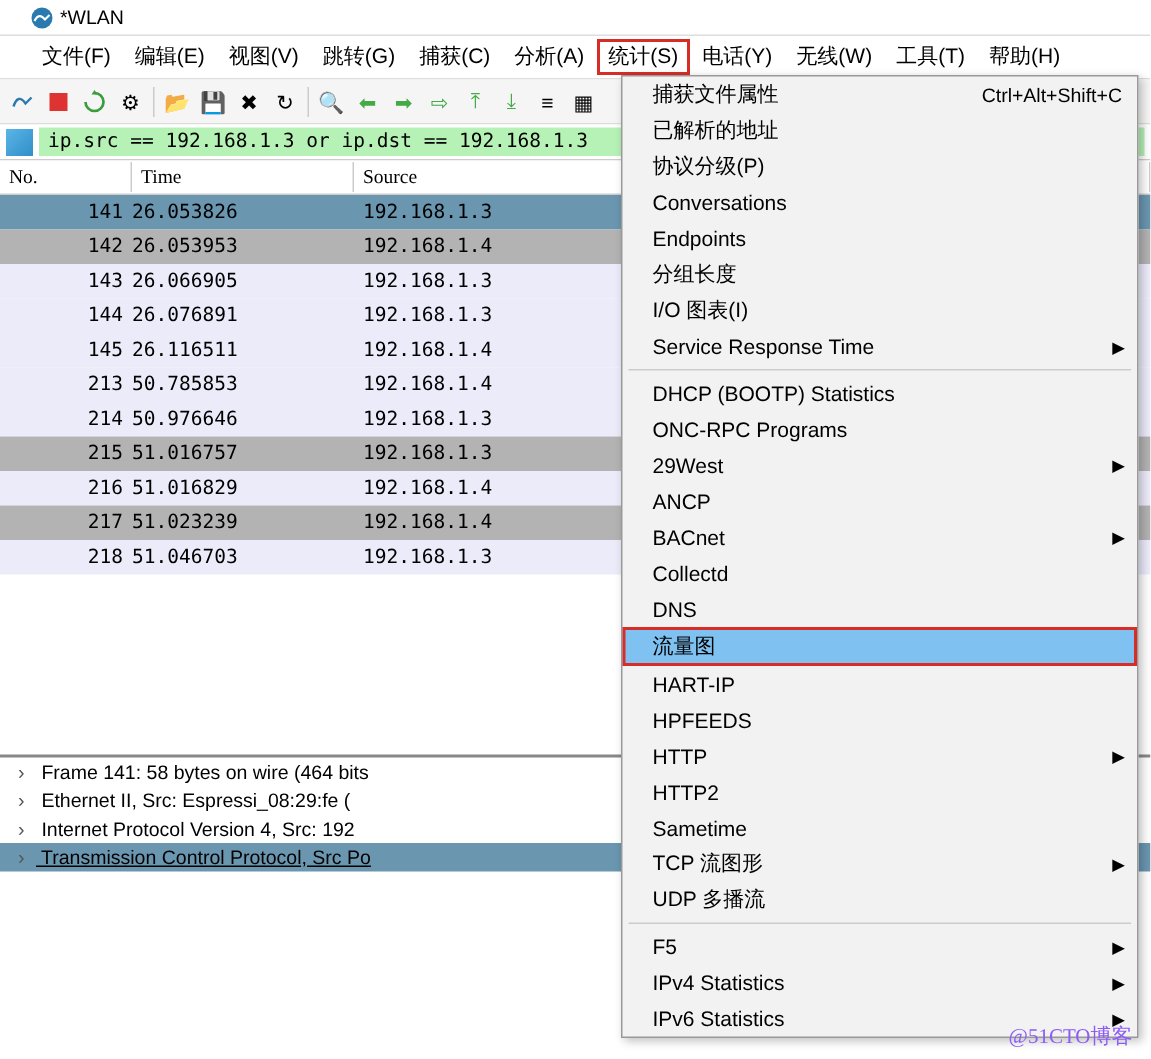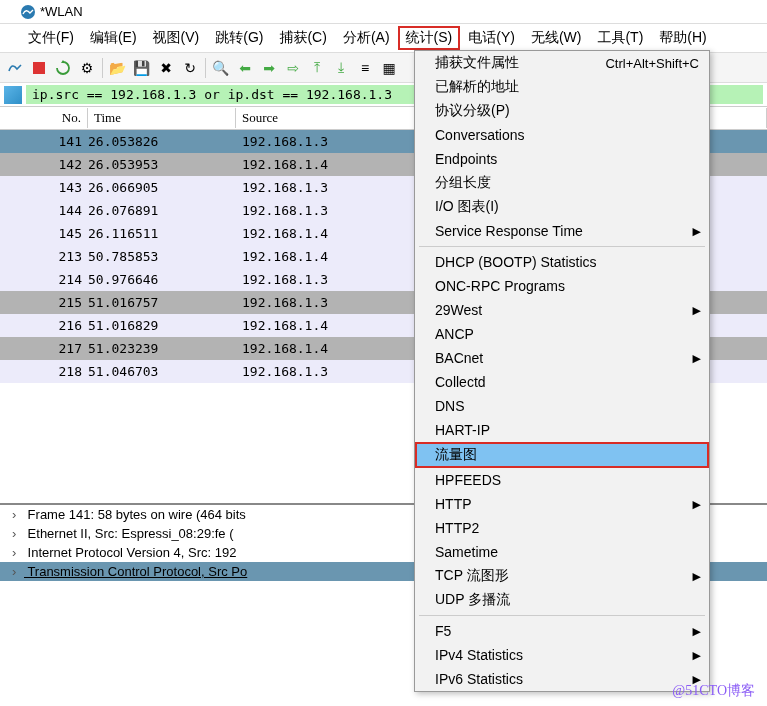--- a/index.html
+++ b/index.html
@@ -22,21 +22,21 @@
   .col-time { width: 148px; font-family: "Consolas", monospace; }
   .col-src { flex: 1; font-family: "Consolas", monospace; padding-left: 6px; }
   .pkt-row { border-bottom: 0; }
   .row-sel { background: #6a96b0; }
   .row-gray { background: #b3b3b3; }
   .row-lav { background: #ecebfa; }
   .details { border-top: 2px solid #888; font-family: "Consolas", monospace; font-size: 13px; margin-top: 120px; }
   .det-line { padding: 2px 12px; }
   .det-sel { background: #6a96b0; text-decoration: underline; }
   .exp { display: inline-block; width: 12px; color: #555; }
-  .dropdown { position: absolute; left: 414px; top: 50px; width: 296px; background: #f2f2f2; border: 1px solid #999; box-shadow: 2px 2px 6px rgba(0,0,0,0.25); font-size: 14px; }
+  .dropdown { position: absolute; left: 414px; top: 50px; width: 345px; background: #f2f2f2; border: 1px solid #999; box-shadow: 2px 2px 6px rgba(0,0,0,0.25); font-size: 14px; }
   .dd-item { display: flex; align-items: center; height: 24px; padding: 0 10px 0 20px; cursor: default; position: relative; }
   .dd-item.hl { background: #7fc2f2; border: 2px solid #d82c26; padding-left: 18px; height: 26px; }
   .dd-item .sub { position: absolute; right: 8px; font-size: 11px; }
   .dd-sep { height: 1px; background: #ccc; margin: 3px 4px; }
   .dd-short { margin-left: auto; padding-left: 20px; font-size: 13px; }
   .watermark { position: absolute; right: 12px; bottom: 6px; color: #8b5cf6; font-size: 14px; font-family: "Microsoft YaHei"; }
 </style>
 </head>
 <body>
 
@@ -96,21 +96,21 @@
   <div class="tool-btn">▦</div>
 </div>
 
 <div class="filterbar">
   <div class="filter-sq"></div>
   <input class="filter-input" value="ip.src == 192.168.1.3 or ip.dst == 192.168.1.3" style="">
 </div>
 
 <div class="packet-table">
   <div class="pkt-hdr">
-    <div class="col-no" style="text-align:right">No.</div>
+    <div class="col-no" style="text-align:left">No.</div>
     <div class="col-time">Time</div>
     <div class="col-src">Source</div>
   </div>
   <div id="rows">
       <div class="pkt-row row-sel">
         <div class="col-no">141</div>
         <div class="col-time">26.053826</div>
         <div class="col-src">192.168.1.3</div>
       </div>
       <div class="pkt-row row-gray">
@@ -220,27 +220,27 @@
       <div class="dd-item">
         <span>BACnet</span>
         <span class="sub">▶</span>
       </div>
       <div class="dd-item">
         <span>Collectd</span>
       </div>
       <div class="dd-item">
         <span>DNS</span>
       </div>
-      <div class="dd-item">
-        <span>HART-IP</span>
-      </div>
       <div class="dd-item hl">
         <span>流量图</span>
       </div>
       <div class="dd-item">
+        <span>HART-IP</span>
+      </div>
+      <div class="dd-item">
         <span>HPFEEDS</span>
       </div>
       <div class="dd-item">
         <span>HTTP</span>
         <span class="sub">▶</span>
       </div>
       <div class="dd-item">
         <span>HTTP2</span>
       </div>
       <div class="dd-item">

